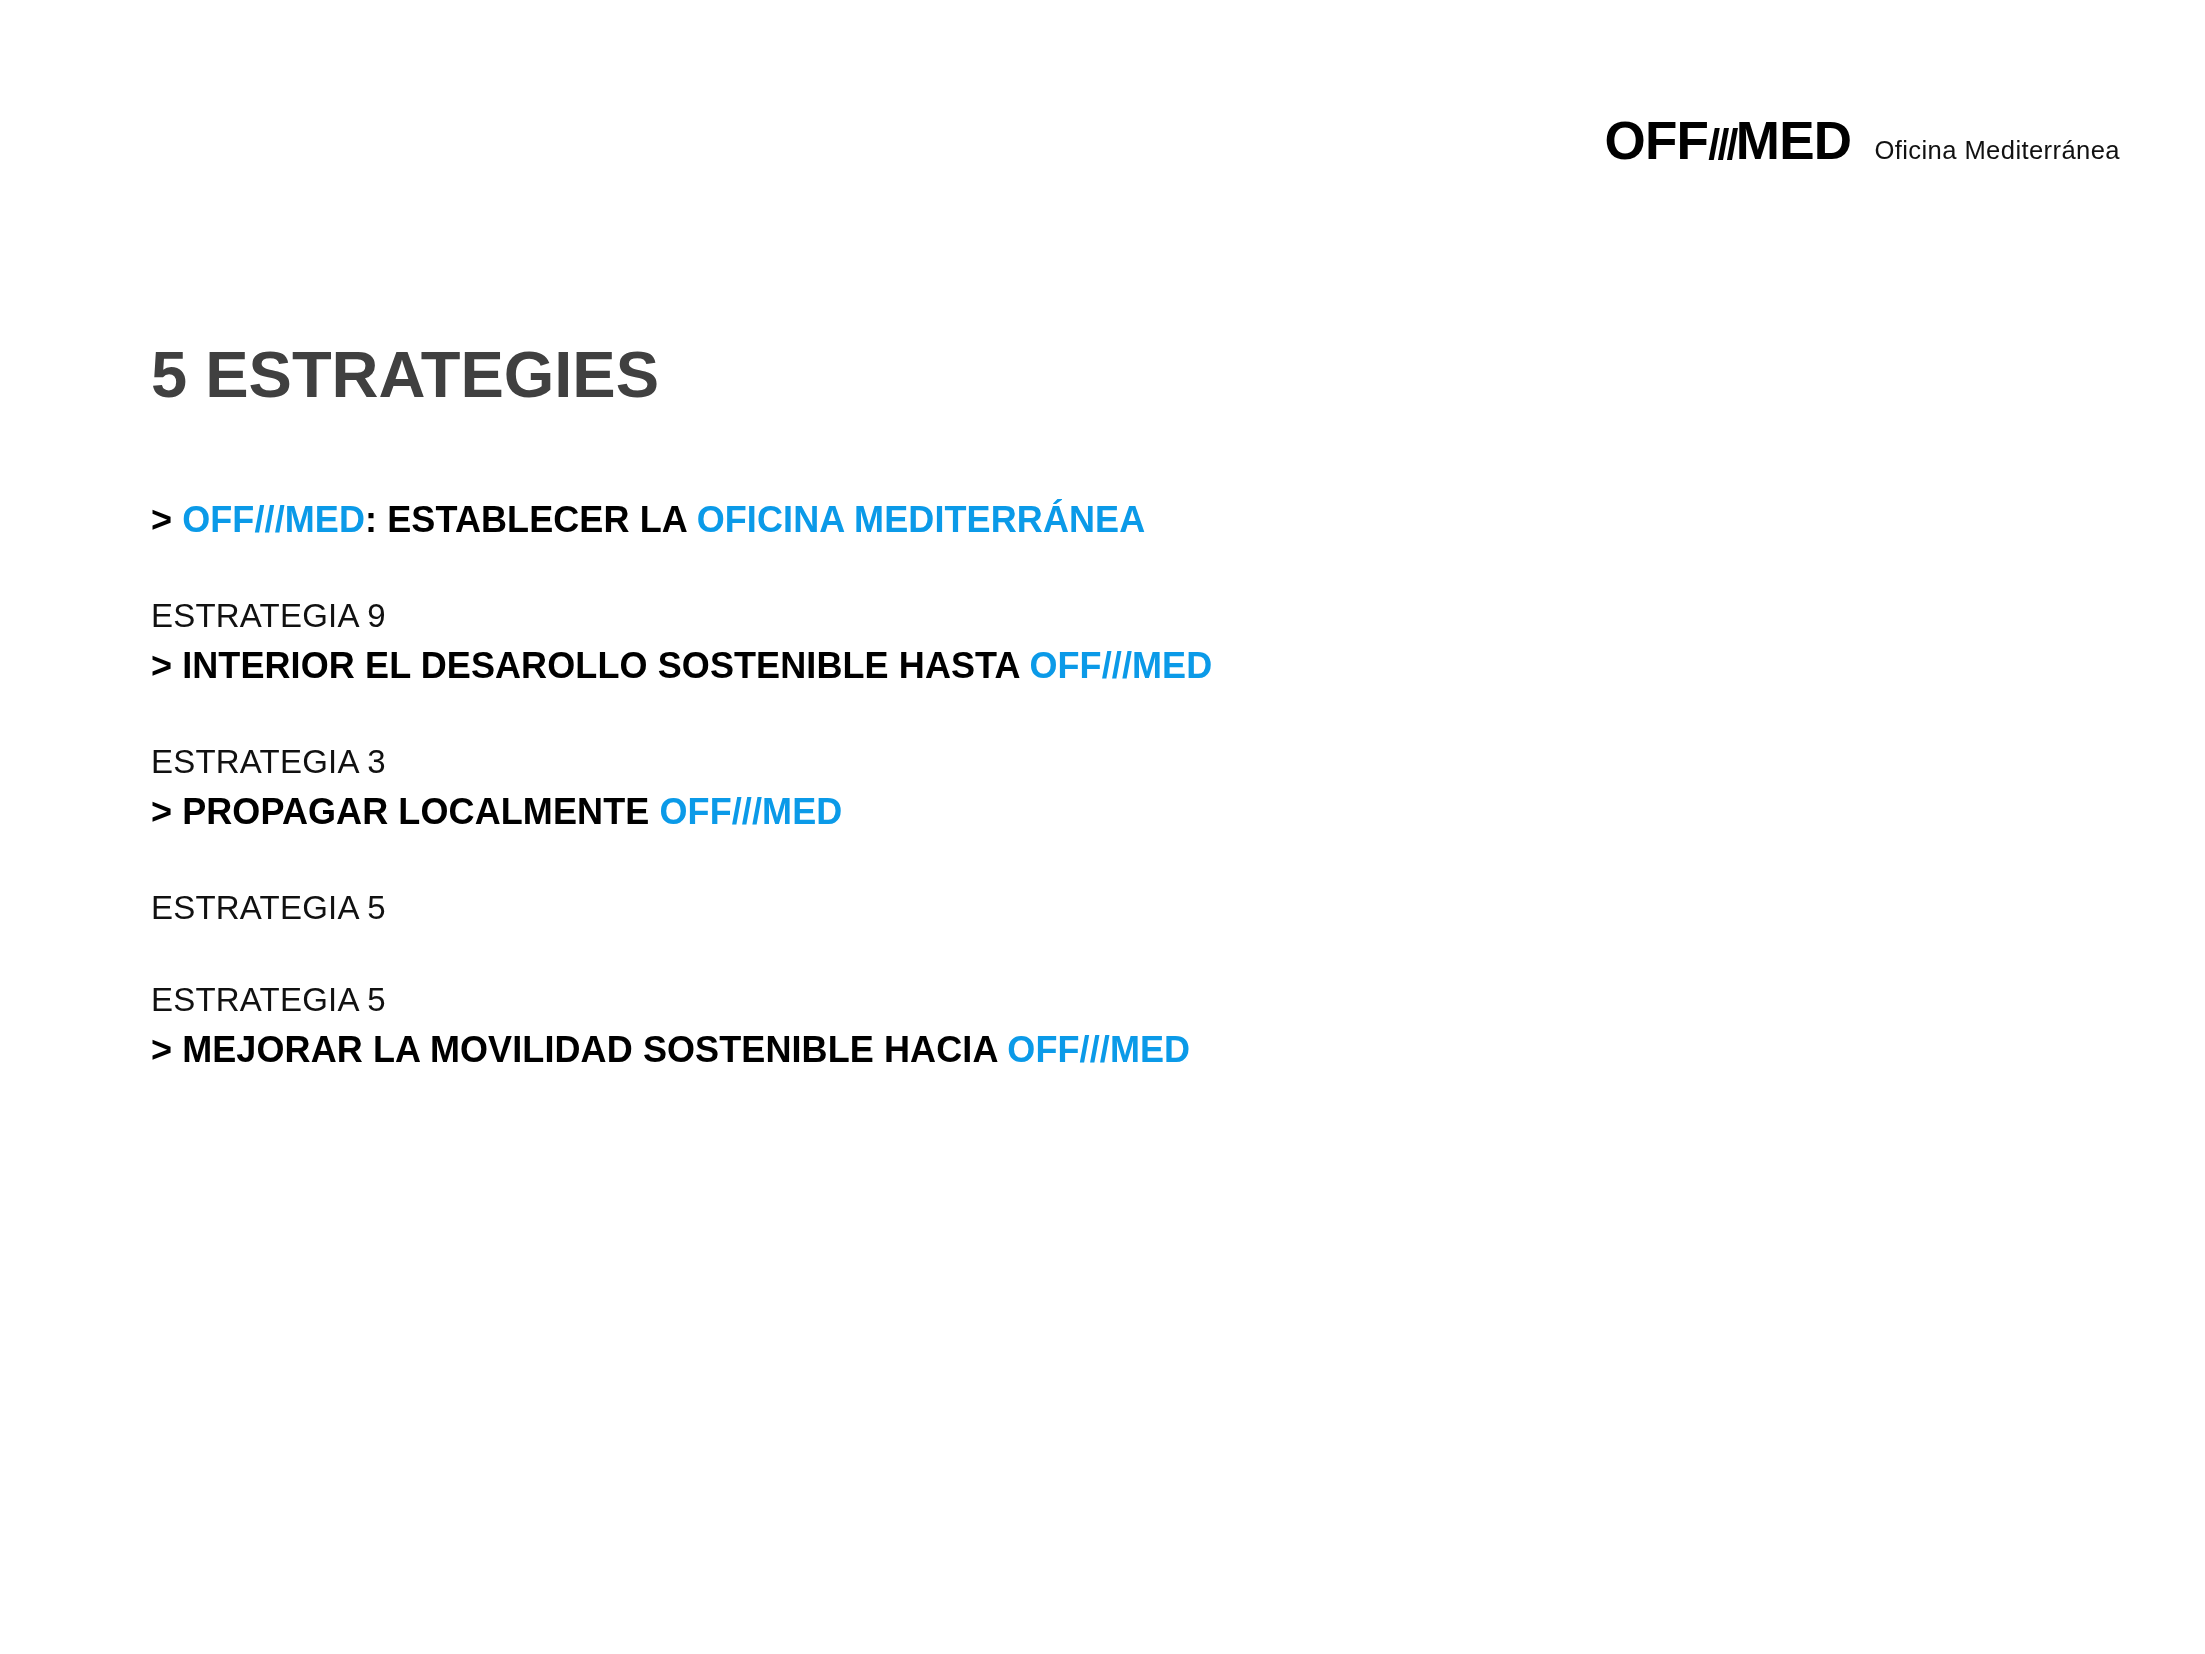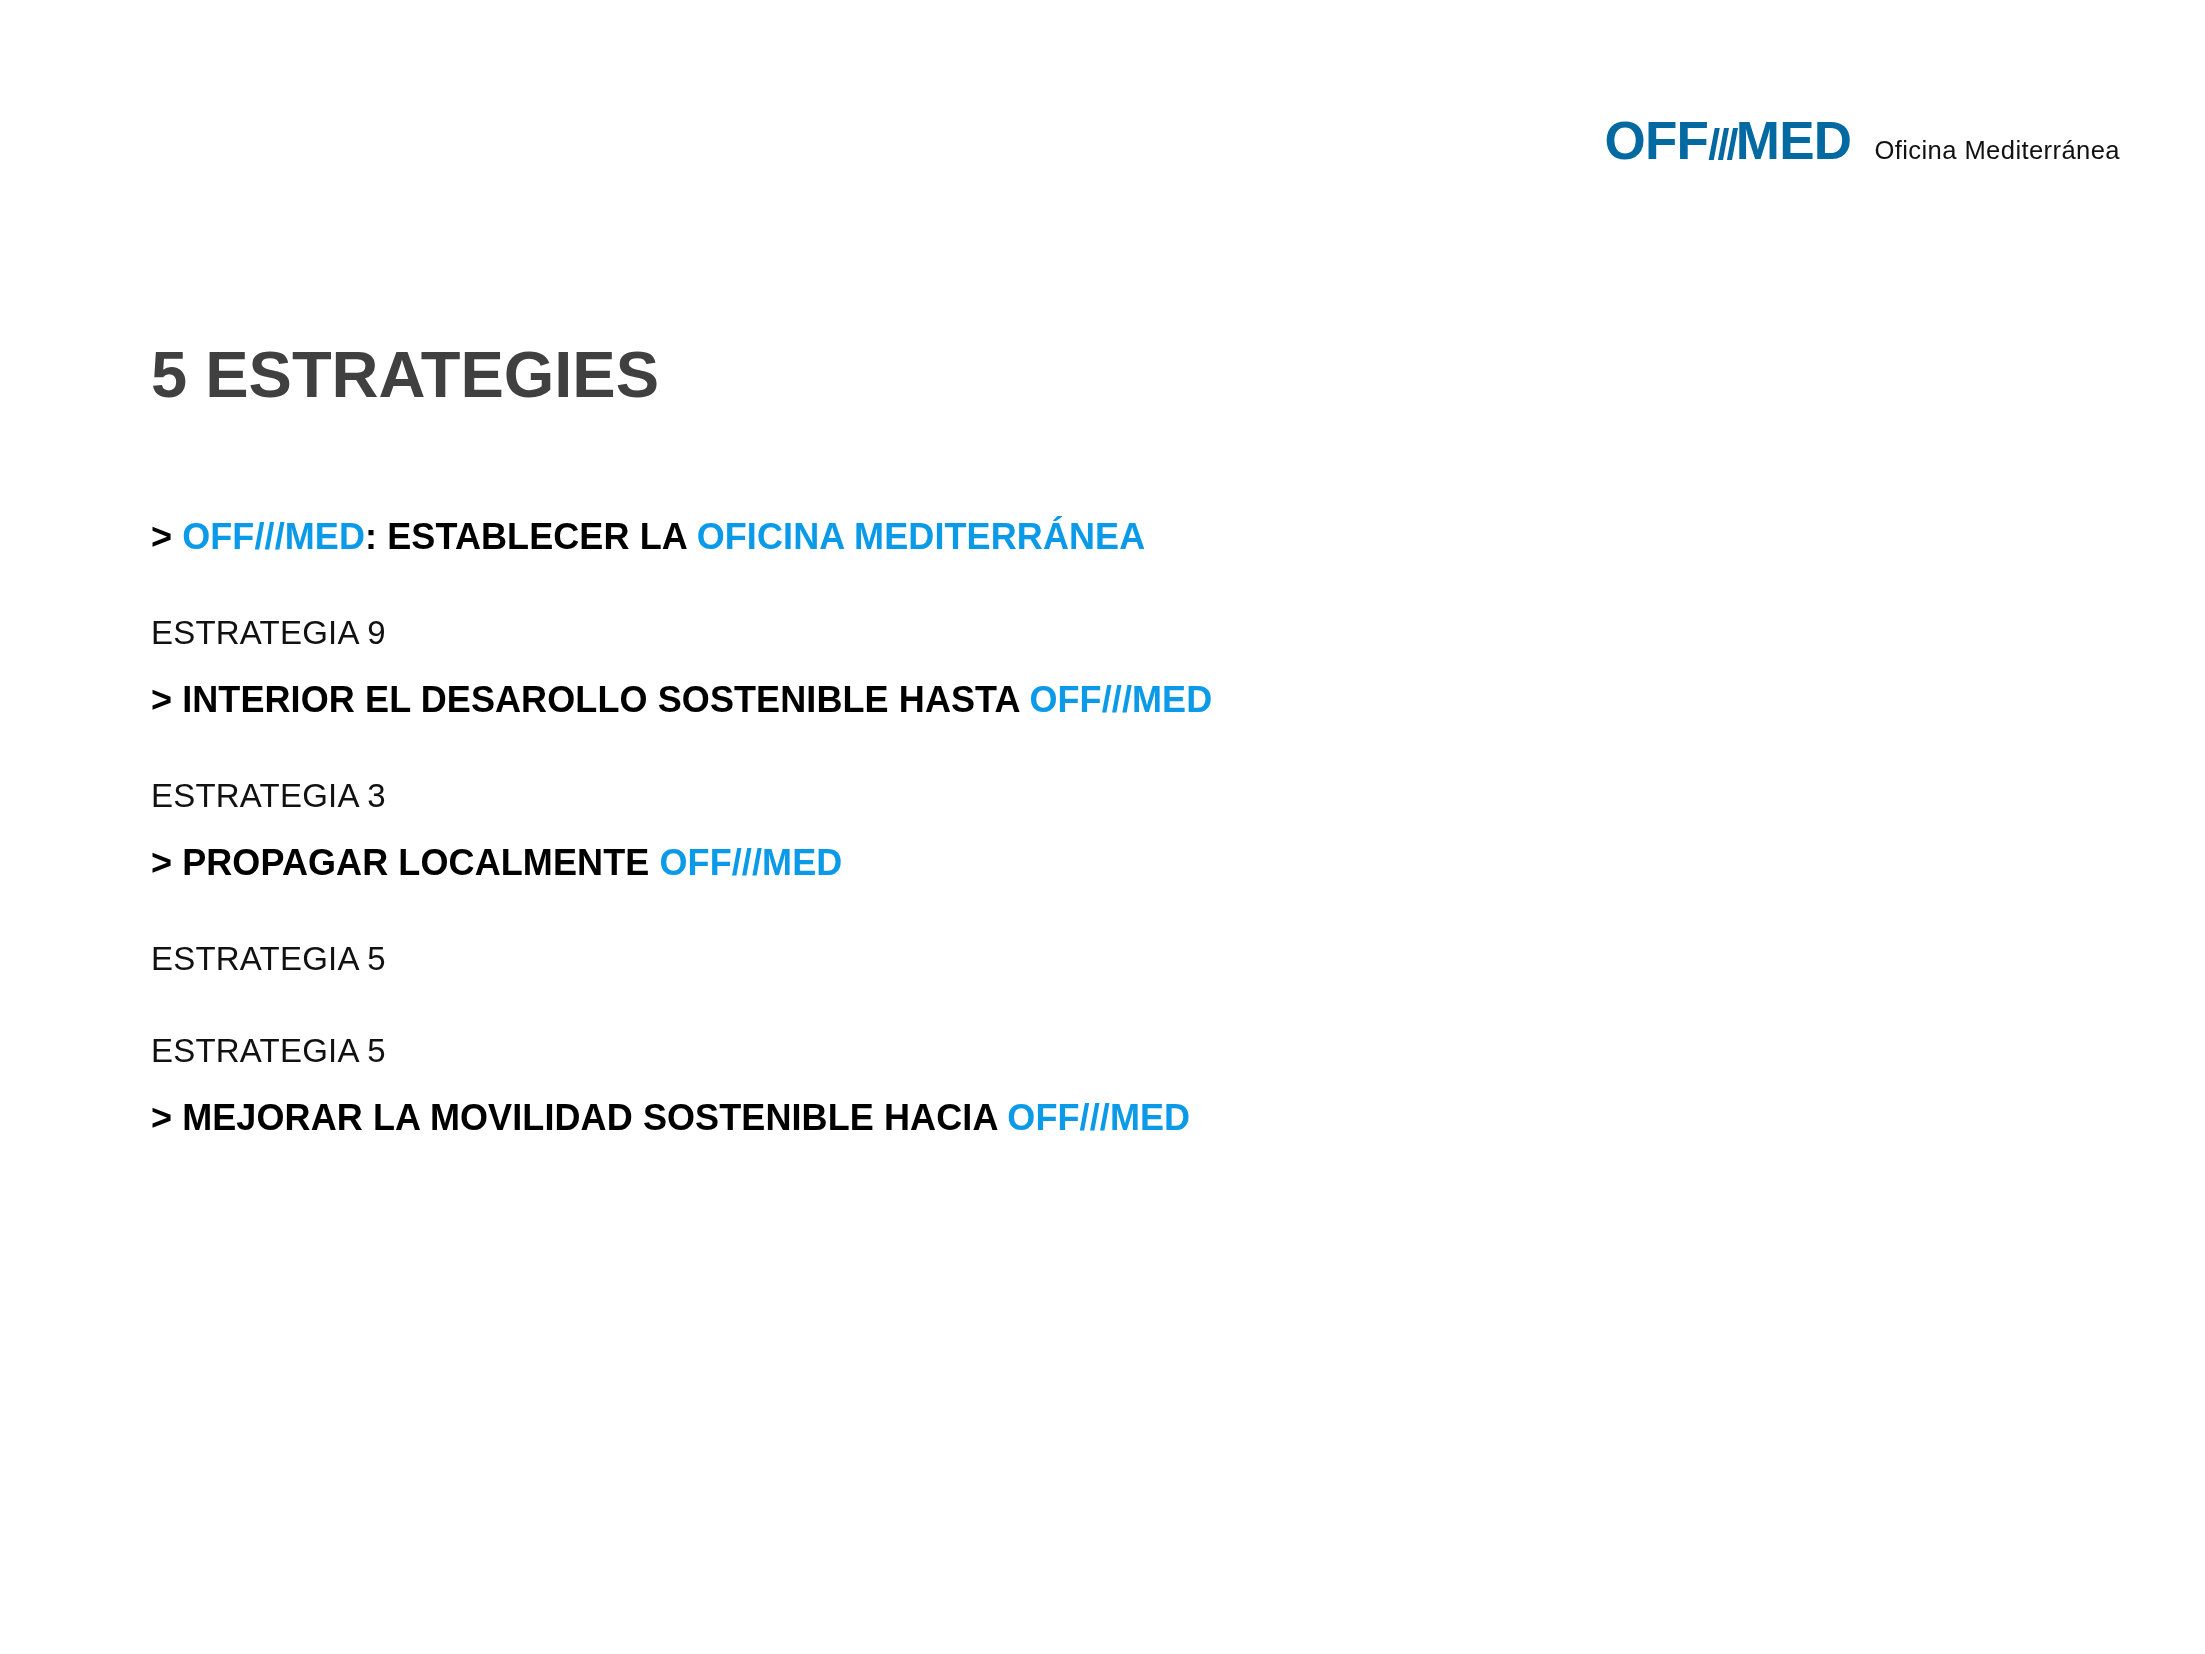--- a/index.html
+++ b/index.html
@@ -22,21 +22,21 @@
     top: 114px;
     right: 85px;
     display: flex;
     align-items: baseline;
     white-space: nowrap;
   }
   .logo-mark {
     font-size: 53px;
     font-weight: bold;
     letter-spacing: -0.7px;
-    color: #0369a1;
+    color: #000000;
     line-height: 1;
   }
   .logo-mark .slashes {
     font-size: 43px;
     letter-spacing: -2.8px;
   }
   .logo-sub {
     font-size: 25.6px;
     color: #111111;
     margin-left: 23px;
@@ -72,21 +72,21 @@
     font-weight: normal;
     color: #111111;
     line-height: 1.25;
     letter-spacing: 0.2px;
   }
   .strategy-text {
     font-size: 36px;
     font-weight: bold;
     color: #000000;
     line-height: 1.3;
-    margin-top: 24px;
+    margin-top: 7px;
     letter-spacing: 0.1px;
     white-space: nowrap;
   }
   .arrow {
     font-weight: bold;
     color: #000000;
     margin-right: 10px;
   }
   .blue {
     color: #0b9ae8;

